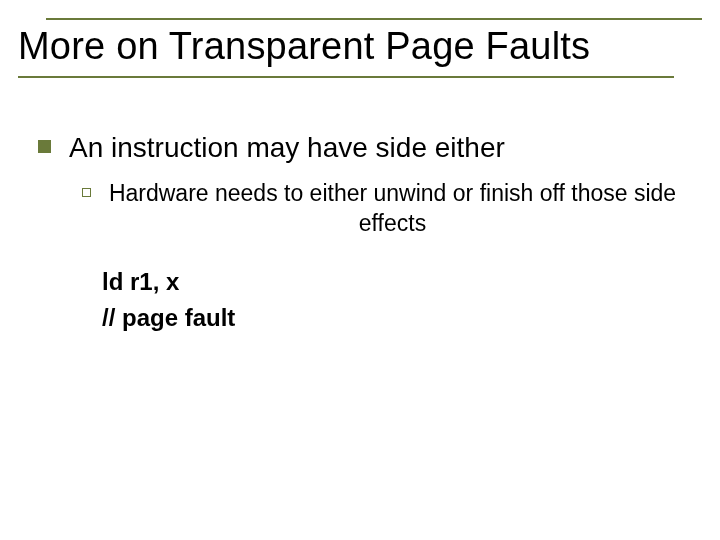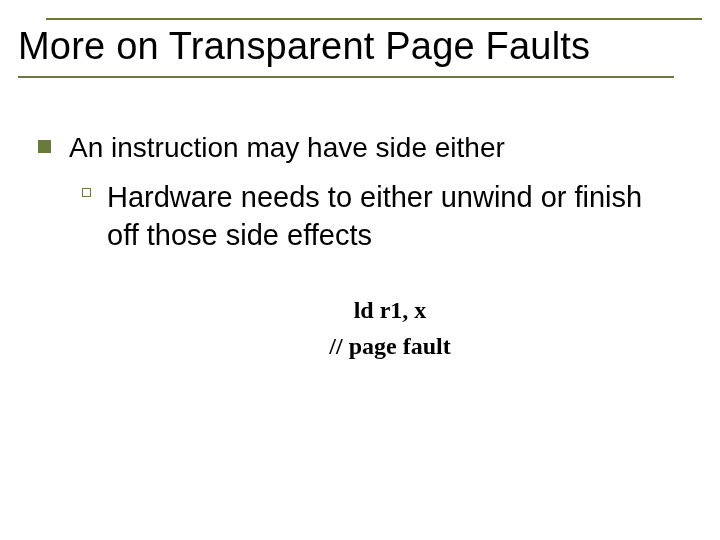--- a/index.html
+++ b/index.html
@@ -73,32 +73,32 @@
   .bullet-sq-sm {
     width: 9px;
     height: 9px;
     border: 1.5px solid #6a7a3a;
     box-sizing: border-box;
     margin-top: 9px;
     margin-right: 16px;
     flex: 0 0 auto;
   }
   .lvl2-text {
-    font-size: 29px;
+    font-size: 23px;
     line-height: 1.3;
+    text-align: center;
   }
   .code-block {
     margin-left: 64px;
-    margin-top: 38px;
-    font-family: Liberation Serif, serif;
+    margin-top: 25px;
+    font-family: Liberation Sans, sans-serif;
     font-weight: bold;
     font-size: 24px;
     line-height: 1.5;
     white-space: pre;
-    text-align: center;
   }
 </style>
 </head>
 <body>
 
 <div class="slide">
 
   <div class="title-wrap">
     <div class="rule-top"></div>
     <div class="title">More on Transparent Page Faults</div>

